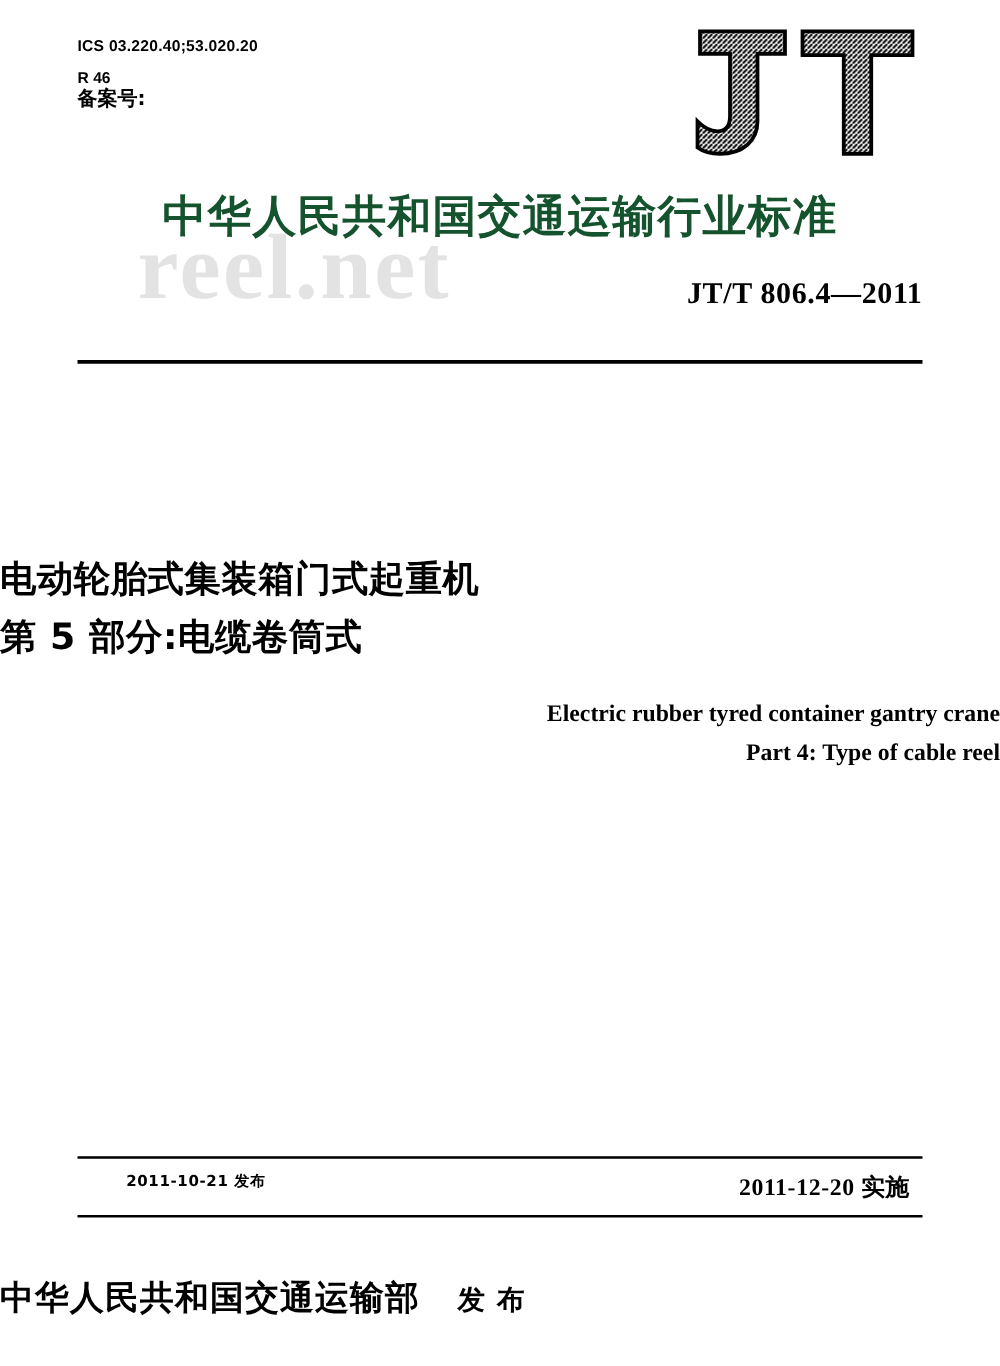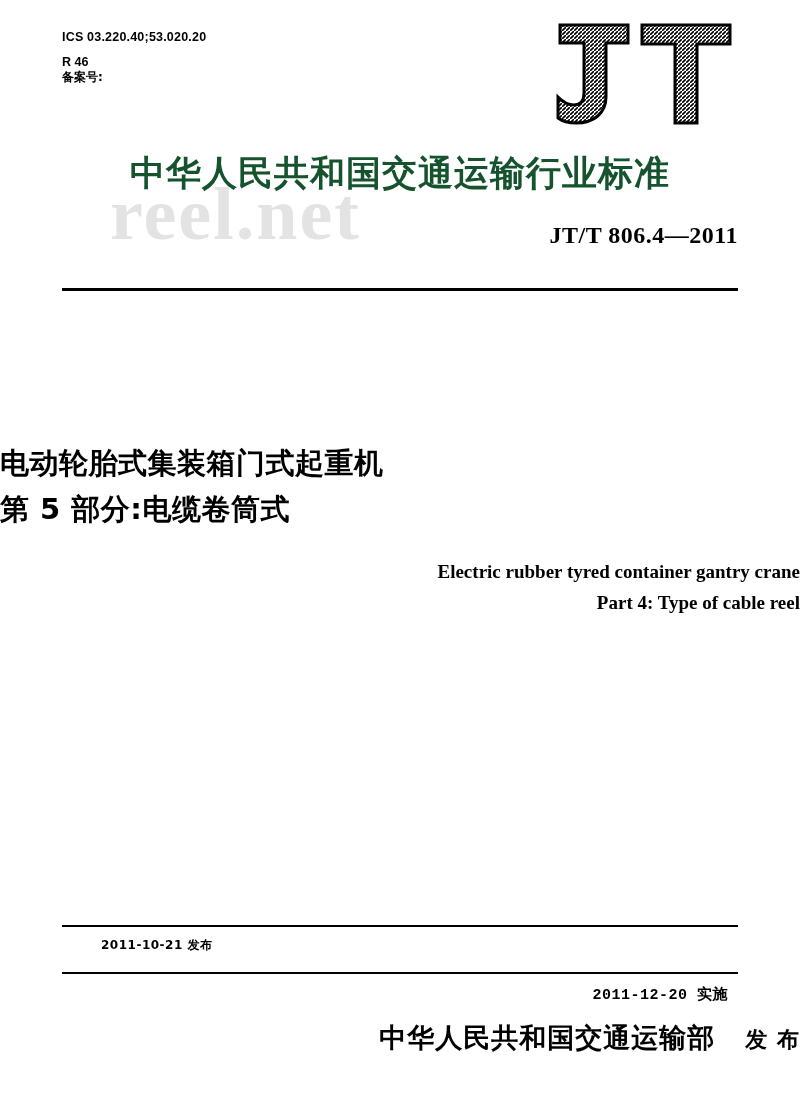--- a/index.html
+++ b/index.html
@@ -35,21 +35,21 @@
     margin-bottom: 11px;
   }
   .r-line {
     font-family: "Liberation Sans", sans-serif;
     font-size: 12.5px;
     font-weight: bold;
     margin-bottom: 0;
   }
   .record-line {
     font-family: "DejaVu Sans", sans-serif;
-    font-size: 12px;
+    font-size: 16px;
     font-weight: bold;
   }
   
   .emblem {
     position: absolute;
     right: 62px;
     top: 18px;
     width: 190px;
     height: 118px;
     display: flex;
@@ -140,39 +140,38 @@
     font-family: "DejaVu Sans", sans-serif;
     font-size: 12px;
     font-weight: bold;
     letter-spacing: 0.5px;
     margin-left: 29px;
   }
   .date-right {
     position: absolute;
     right: 72px;
     top: 937px;
-    font-family: Liberation Mono, monospace;
-    font-size: 15px;
-    font-weight: bold;
-    letter-spacing: 0.5px;
-    margin-top: 48px;
+    font-family: Liberation Serif, serif;
+    font-size: 19px;
+    font-weight: bold;
+    letter-spacing: 0.5px;
   }
   .rule-bottom2 {
     position: absolute;
     left: 62px;
     right: 62px;
     top: 972px;
     height: 2px;
     background: #000;
   }
   .issuer {
     position: absolute;
     left: 0; right: 0;
     top: 1020px;
-    text-align: right;
+    text-align: left;
     font-family: "DejaVu Sans", sans-serif;
     font-weight: bold;
     font-size: 27px;
     letter-spacing: 1px;
   }
   .issuer .verb {
     font-size: 22px;
     margin-left: 30px;
     letter-spacing: 1px;
   }

